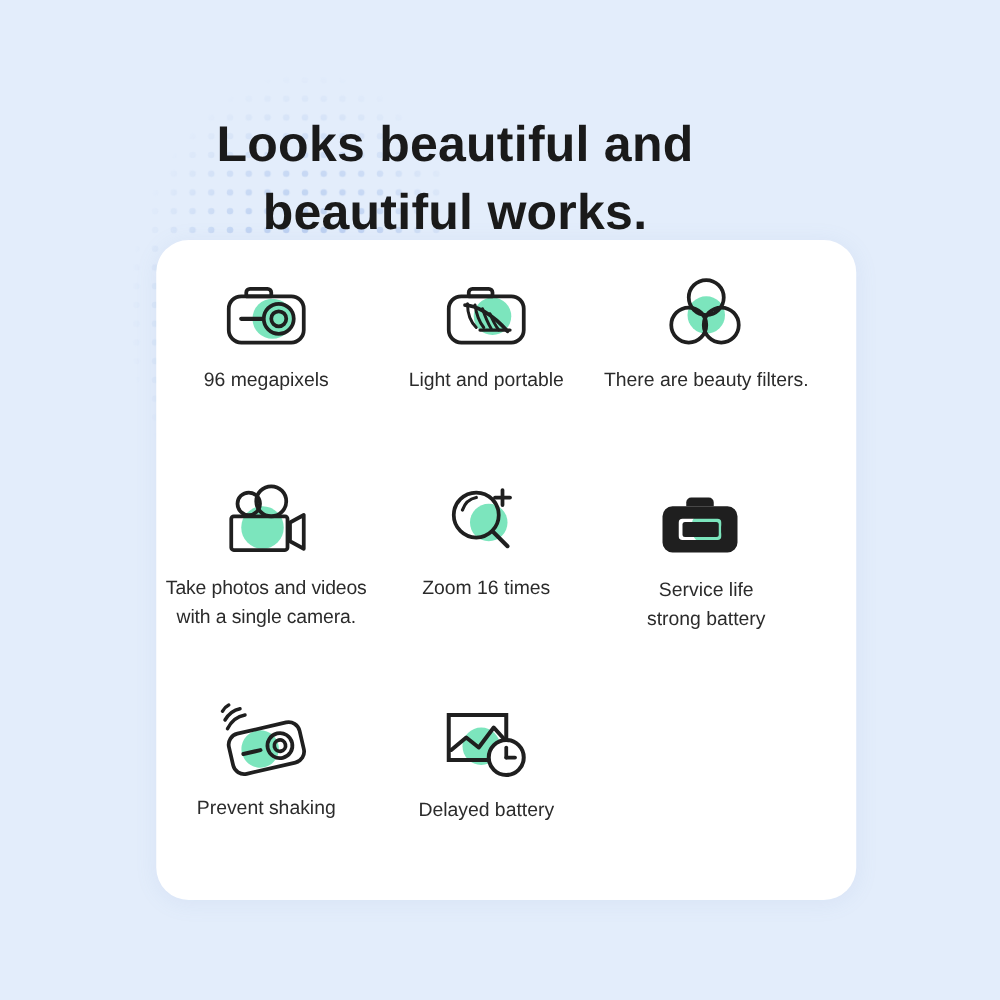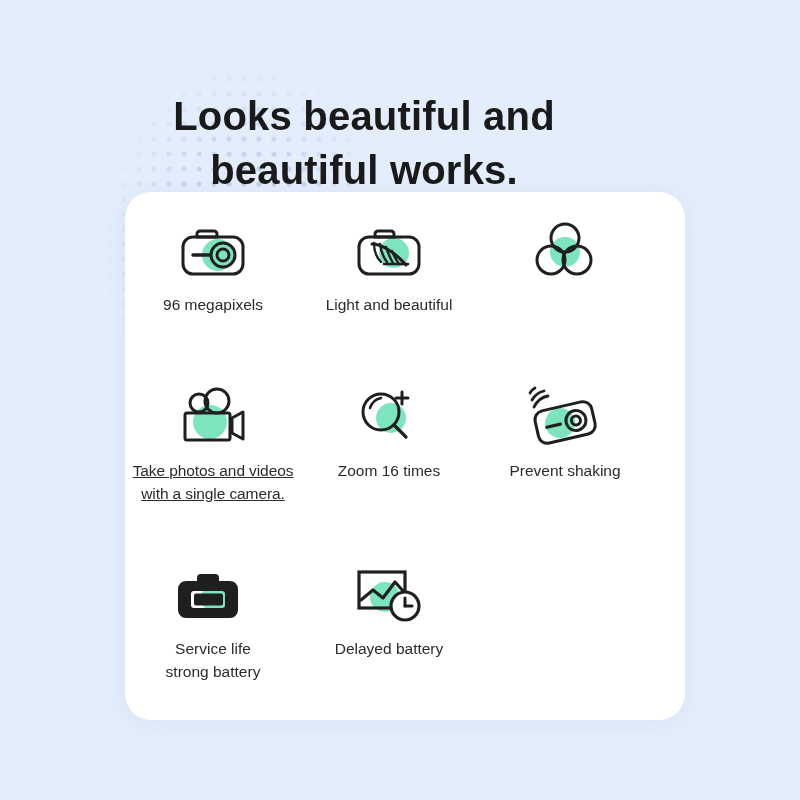--- a/index.html
+++ b/index.html
@@ -81,21 +81,21 @@
     justify-content: center;
   }
   .cell .cell-label {
     margin-top: 9px;
     font-size: 15.5px;
     color: #2b2b2b;
     text-align: center;
     line-height: 23px;
     white-space: pre-line;
   }
-  .cell.wide .cell-label { letter-spacing: -0.1px; text-decoration: underline; }
+  .cell.wide .cell-label { letter-spacing: -0.1px; }
 
   
   .r1 { padding-top: 26px; }
   .r2 { padding-top: 16px; }
   .r3 { padding-top: 18px; }
 </style>
 </head>
 <body>
 
 <svg id="dots-layer" viewBox="0 0 800 800" xmlns="http://www.w3.org/2000/svg" aria-hidden="true">
@@ -144,32 +144,33 @@
           <path d="M28 10 h13 a3 3 0 0 1 3 3 v3 h-19 v-3 a3 3 0 0 1 3 -3 z" fill="none" stroke="#1f1f1f" stroke-width="3" stroke-linejoin="round"></path>
           <rect x="9" y="16" width="60" height="37" rx="10" fill="none" stroke="#1f1f1f" stroke-width="3"></rect>
           <path d="M22 23 C30 23 44 30 56 44" fill="none" stroke="#1f1f1f" stroke-width="3" stroke-linecap="round"></path>
           <path d="M24 22 C24 30 26 36 31 41" fill="none" stroke="#1f1f1f" stroke-width="2.4" stroke-linecap="round"></path>
           <path d="M30 23 C31 30 33 36 37 41" fill="none" stroke="#1f1f1f" stroke-width="2.4" stroke-linecap="round"></path>
           <path d="M36 26 C38 32 40 37 43 42" fill="none" stroke="#1f1f1f" stroke-width="2.4" stroke-linecap="round"></path>
           <path d="M42 30 C44 35 46 39 49 43" fill="none" stroke="#1f1f1f" stroke-width="2.4" stroke-linecap="round"></path>
           <path d="M34 43 h24" fill="none" stroke="#1f1f1f" stroke-width="2.6" stroke-linecap="round"></path>
         </svg>
       </div>
-      <div class="cell-label">Light and beautiful</div>
+      <div class="cell-label">Light and portable</div>
     </div>
 
     <div class="cell r1">
       <div class="icon-wrap">
         <svg width="70" height="62" viewBox="0 0 70 62" xmlns="http://www.w3.org/2000/svg">
           <circle cx="35" cy="32" r="15" fill="#7ce5bd"></circle>
           <circle cx="35" cy="18" r="14" fill="none" stroke="#1f1f1f" stroke-width="3"></circle>
           <circle cx="21" cy="40" r="14" fill="none" stroke="#1f1f1f" stroke-width="3"></circle>
           <circle cx="47" cy="40" r="14" fill="none" stroke="#1f1f1f" stroke-width="3"></circle>
         </svg>
       </div>
+      <div class="cell-label">There are beauty filters.</div>
     </div>
 
     <div class="cell r2 wide">
       <div class="icon-wrap">
         <svg width="78" height="62" viewBox="0 0 78 62" xmlns="http://www.w3.org/2000/svg">
           <circle cx="36" cy="36" r="17" fill="#7ce5bd"></circle>
           <circle cx="25" cy="17" r="9" fill="none" stroke="#1f1f1f" stroke-width="3"></circle>
           <circle cx="43" cy="15" r="12" fill="none" stroke="#1f1f1f" stroke-width="3"></circle>
           <rect x="11" y="27" width="45" height="27" rx="2" fill="none" stroke="#1f1f1f" stroke-width="3"></rect>
           <path d="M58 32 L69 26 v27 L58 47 z" fill="none" stroke="#1f1f1f" stroke-width="3" stroke-linejoin="round"></path>
@@ -184,55 +185,55 @@
         <svg width="72" height="62" viewBox="0 0 72 62" xmlns="http://www.w3.org/2000/svg">
           <circle cx="38" cy="32" r="15" fill="#7ce5bd"></circle>
           <circle cx="28" cy="26" r="18" fill="none" stroke="#1f1f1f" stroke-width="3"></circle>
           <path d="M17 22 C19 16 23 13 28 12" fill="none" stroke="#1f1f1f" stroke-width="2.6" stroke-linecap="round"></path>
           <line x1="41" y1="39" x2="53" y2="51" stroke="#1f1f1f" stroke-width="3.2" stroke-linecap="round"></line>
           <line x1="49" y1="6" x2="49" y2="18" stroke="#1f1f1f" stroke-width="3" stroke-linecap="round"></line>
           <line x1="43" y1="12" x2="55" y2="12" stroke="#1f1f1f" stroke-width="3" stroke-linecap="round"></line>
         </svg>
       </div>
       <div class="cell-label">Zoom 16 times</div>
+    </div>
+
+    <div class="cell r3">
+      <div class="icon-wrap">
+        <svg width="78" height="60" viewBox="0 0 78 60" xmlns="http://www.w3.org/2000/svg">
+          <circle cx="42" cy="33" r="15" fill="#7ce5bd"></circle>
+          <path d="M27 9 h14 a4 4 0 0 1 4 4 v3 h-22 v-3 a4 4 0 0 1 4 -4 z" fill="#1f1f1f"></path>
+          <path d="M12 16 h44 a8 8 0 0 1 8 8 v21 a8 8 0 0 1 -8 8 h-44 a8 8 0 0 1 -8 -8 v-21 a8 8 0 0 1 8 -8 z
+                   M20 26 h28 a3 3 0 0 1 3 3 v11 a3 3 0 0 1 -3 3 h-28 a3 3 0 0 1 -3 -3 v-11 a3 3 0 0 1 3 -3 z" fill="#1f1f1f" fill-rule="evenodd"></path>
+          <rect x="20" y="28.5" width="29" height="12" rx="2" fill="#1f1f1f"></rect>
+          <rect x="51" y="31" width="4" height="7" rx="1.5" fill="#1f1f1f"></rect>
+        </svg>
+      </div>
+      <div class="cell-label">Service life
+strong battery</div>
     </div>
 
     <div class="cell r2">
       <div class="icon-wrap">
         <svg width="82" height="62" viewBox="0 0 82 62" xmlns="http://www.w3.org/2000/svg">
           <g transform="rotate(-13 41 36)">
             <circle cx="36" cy="36" r="15" fill="#7ce5bd"></circle>
             <rect x="12" y="20" width="58" height="33" rx="9" fill="none" stroke="#1f1f1f" stroke-width="3"></rect>
             <line x1="22" y1="37" x2="36" y2="37" stroke="#1f1f1f" stroke-width="3.2" stroke-linecap="round"></line>
             <circle cx="52" cy="37" r="10" fill="none" stroke="#1f1f1f" stroke-width="3"></circle>
             <circle cx="52" cy="37" r="4.5" fill="none" stroke="#1f1f1f" stroke-width="3"></circle>
           </g>
           <path d="M8 14 C11 9 15 6 20 5" fill="none" stroke="#1f1f1f" stroke-width="2.8" stroke-linecap="round"></path>
           <path d="M10 21 C13 15 18 11 24 10" fill="none" stroke="#1f1f1f" stroke-width="2.8" stroke-linecap="round"></path>
           <path d="M6 7 C7 5 9 3 11 2" fill="none" stroke="#1f1f1f" stroke-width="2.8" stroke-linecap="round"></path>
         </svg>
       </div>
       <div class="cell-label">Prevent shaking</div>
     </div>
 
-    <div class="cell r3">
-      <div class="icon-wrap">
-        <svg width="78" height="60" viewBox="0 0 78 60" xmlns="http://www.w3.org/2000/svg">
-          <circle cx="42" cy="33" r="15" fill="#7ce5bd"></circle>
-          <path d="M27 9 h14 a4 4 0 0 1 4 4 v3 h-22 v-3 a4 4 0 0 1 4 -4 z" fill="#1f1f1f"></path>
-          <path d="M12 16 h44 a8 8 0 0 1 8 8 v21 a8 8 0 0 1 -8 8 h-44 a8 8 0 0 1 -8 -8 v-21 a8 8 0 0 1 8 -8 z
-                   M20 26 h28 a3 3 0 0 1 3 3 v11 a3 3 0 0 1 -3 3 h-28 a3 3 0 0 1 -3 -3 v-11 a3 3 0 0 1 3 -3 z" fill="#1f1f1f" fill-rule="evenodd"></path>
-          <rect x="20" y="28.5" width="29" height="12" rx="2" fill="#1f1f1f"></rect>
-          <rect x="51" y="31" width="4" height="7" rx="1.5" fill="#1f1f1f"></rect>
-        </svg>
-      </div>
-      <div class="cell-label">Service life
-strong battery</div>
-    </div>
-
 
     <div class="cell r3">
       <div class="icon-wrap">
         <svg width="76" height="62" viewBox="0 0 76 62" xmlns="http://www.w3.org/2000/svg">
           <circle cx="34" cy="33" r="15" fill="#7ce5bd"></circle>
           <rect x="8" y="8" width="46" height="36" fill="none" stroke="#1f1f1f" stroke-width="3.2"></rect>
           <path d="M10 36 L22 26 L32 34 L44 18 L53 28" fill="none" stroke="#1f1f1f" stroke-width="3.2" stroke-linejoin="round" stroke-linecap="round"></path>
           <circle cx="54" cy="42" r="14" fill="#ffffff" stroke="#1f1f1f" stroke-width="3.2"></circle>
           <line x1="54" y1="34" x2="54" y2="42" stroke="#1f1f1f" stroke-width="3" stroke-linecap="round"></line>
           <line x1="54" y1="42" x2="61" y2="42" stroke="#1f1f1f" stroke-width="3" stroke-linecap="round"></line>

